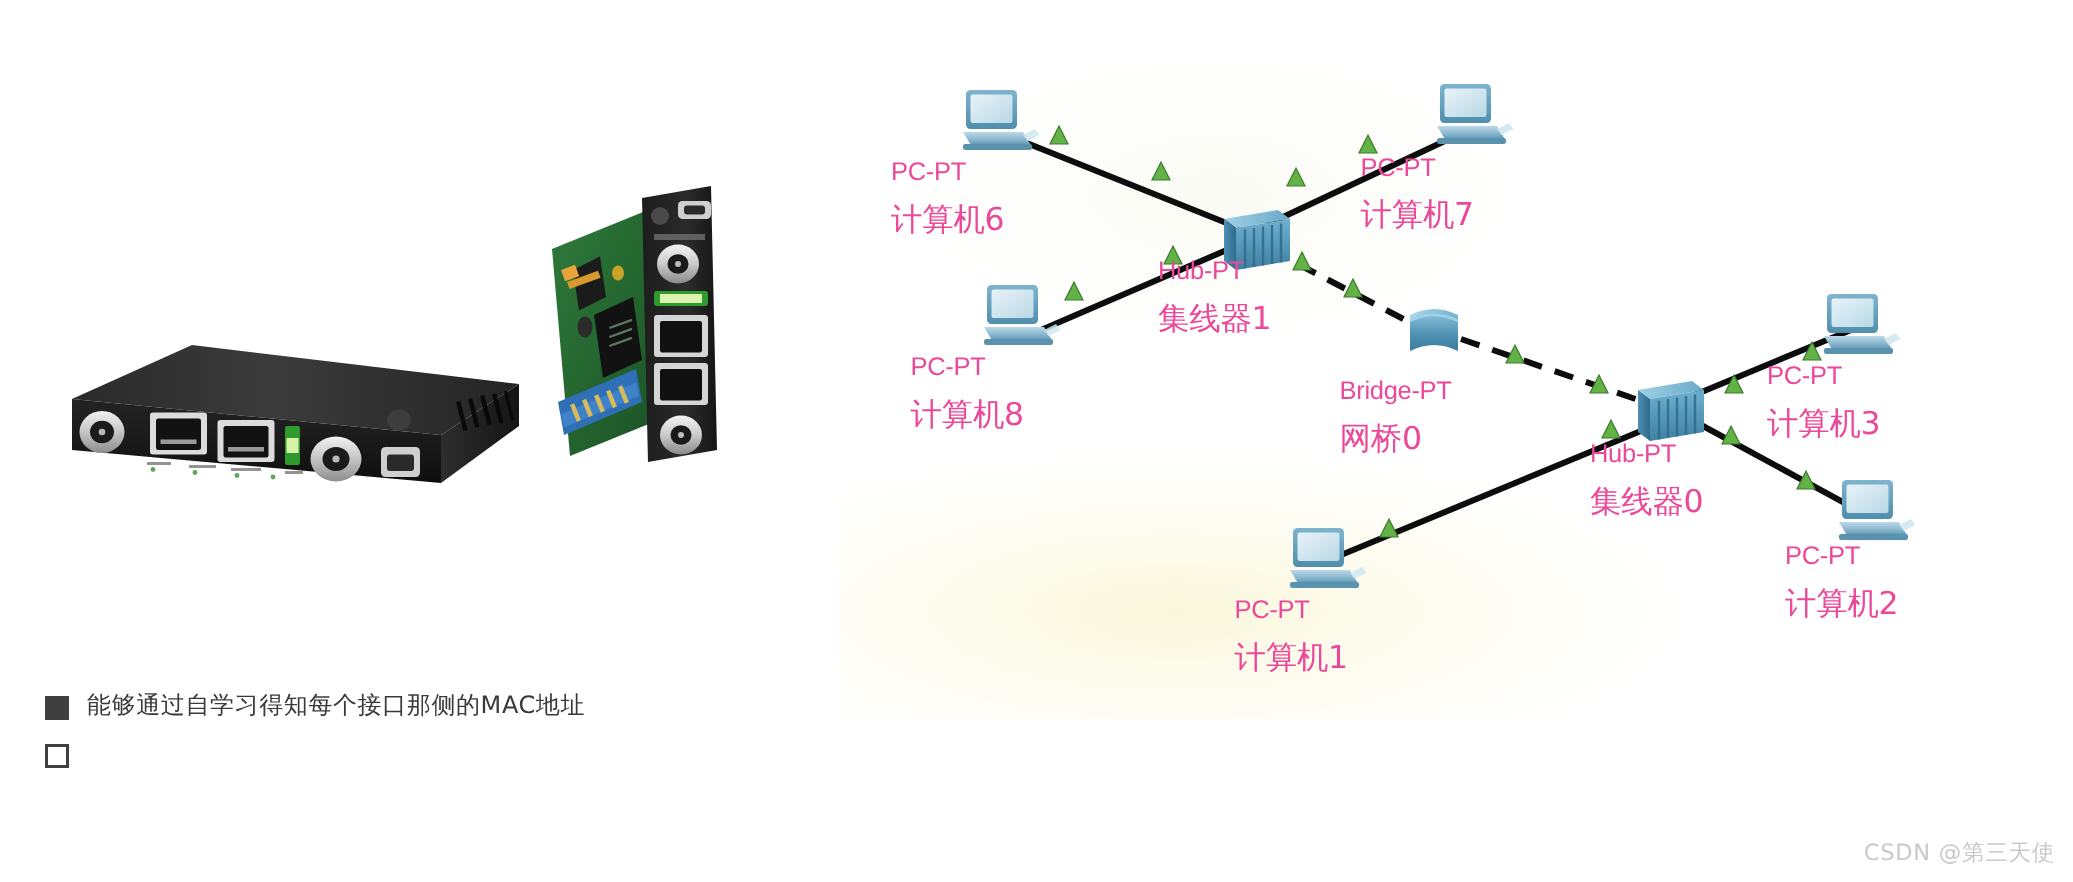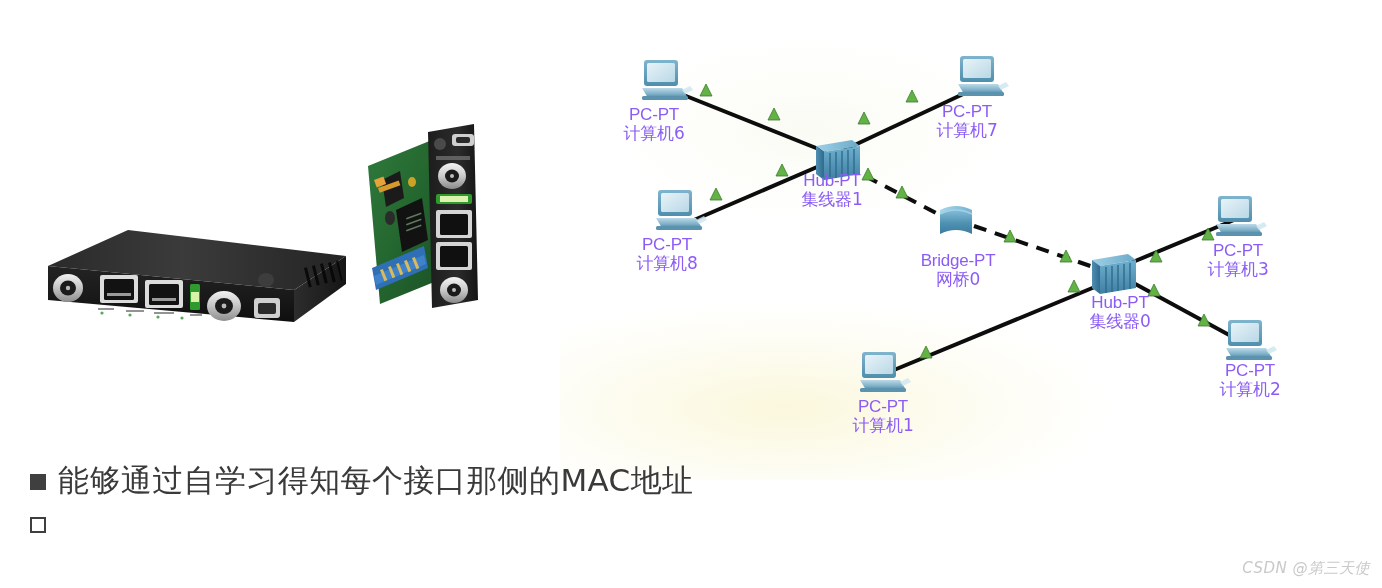--- a/index.html
+++ b/index.html
@@ -40,72 +40,71 @@
 
   
   .nic-card { position: absolute; left: 366px; top: 118px; width: 122px; height: 192px; }
 
   
   .topology { position: absolute; left: 590px; top: 40px; width: 792px; height: 410px; }
 
   
   .node-label {
     position: absolute;
-    text-align: center;
+    text-align: left;
     line-height: 1.08;
-    color: #8b5cf6;
+    color: #ec4899;
     white-space: nowrap;
     pointer-events: none;
   }
   .node-label .l1 {
     display: block;
     font-size: 17px;
     font-family: "Liberation Sans", sans-serif;
     letter-spacing: -0.2px;
   }
   .node-label .l2 {
     display: block;
-    font-size: 17px;
+    font-size: 21px;
     font-family: "DejaVu Sans", sans-serif;
-    margin-top: 0;
+    margin-top: 11px;
     letter-spacing: -0.2px;
   }
 
   
   .bullets { position: absolute; left: 30px; top: 460px; width: 760px; }
   .bullet-row {
     display: flex;
     align-items: center;
     margin-bottom: 14px;
   }
   .bullet-mark {
     width: 16px; height: 16px;
     margin-right: 12px;
     flex: 0 0 auto;
     position: relative;
     top: 1px;
   }
   .bullet-mark.filled { background: #3f3f3f; }
   .bullet-mark.hollow { background: transparent; border: 2.5px solid #3f3f3f; }
   .bullet-text {
-    font-size: 31px;
+    font-size: 16px;
     color: #3a3a3a;
     font-family: "DejaVu Sans", "Liberation Sans", sans-serif;
     letter-spacing: 0.4px;
   }
 
   
   .watermark {
     position: absolute;
     right: 12px; bottom: 10px;
     font-size: 15px;
     color: #c9c9c9;
     font-family: "DejaVu Sans", sans-serif;
     letter-spacing: 0.5px;
-    font-style: italic;
   }
 </style>
 </head>
 <body>
 
 <div class="wash"></div>
 <div class="wash2"></div>
 
 <div class="photos">
 

